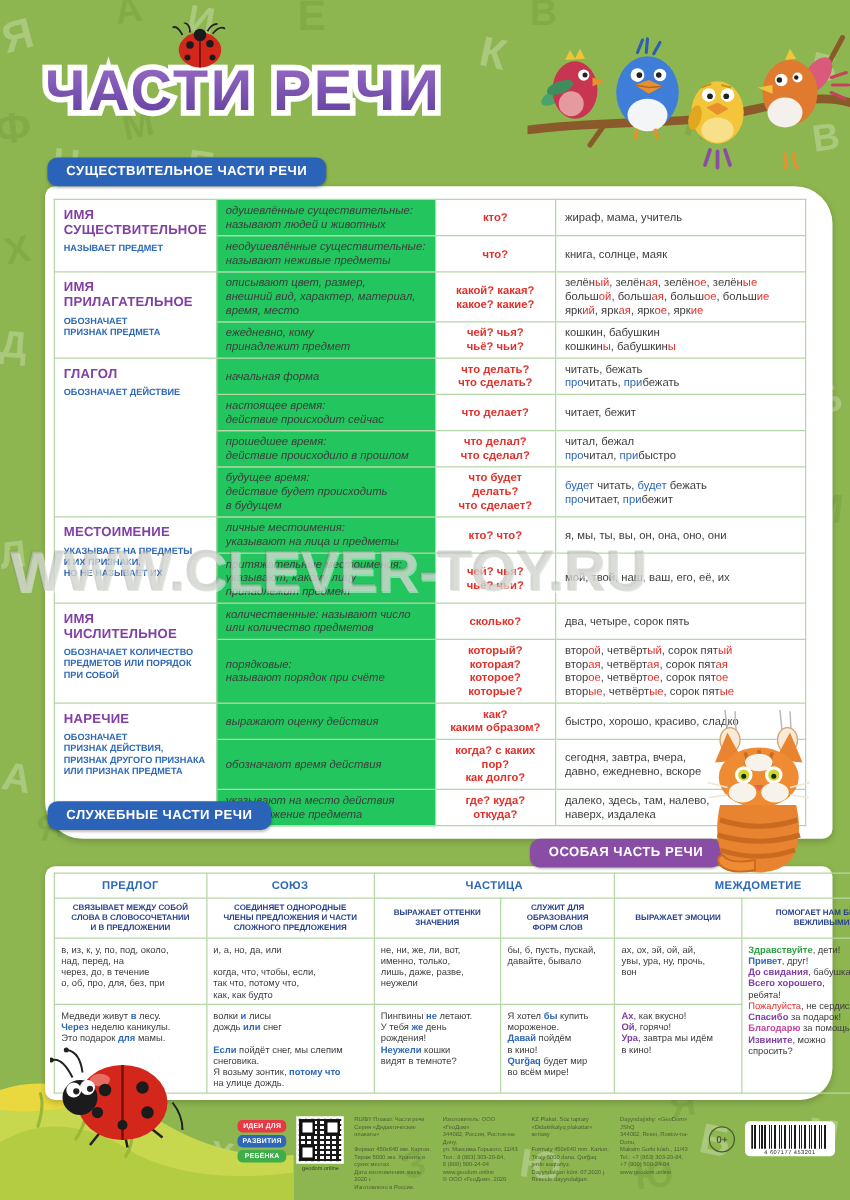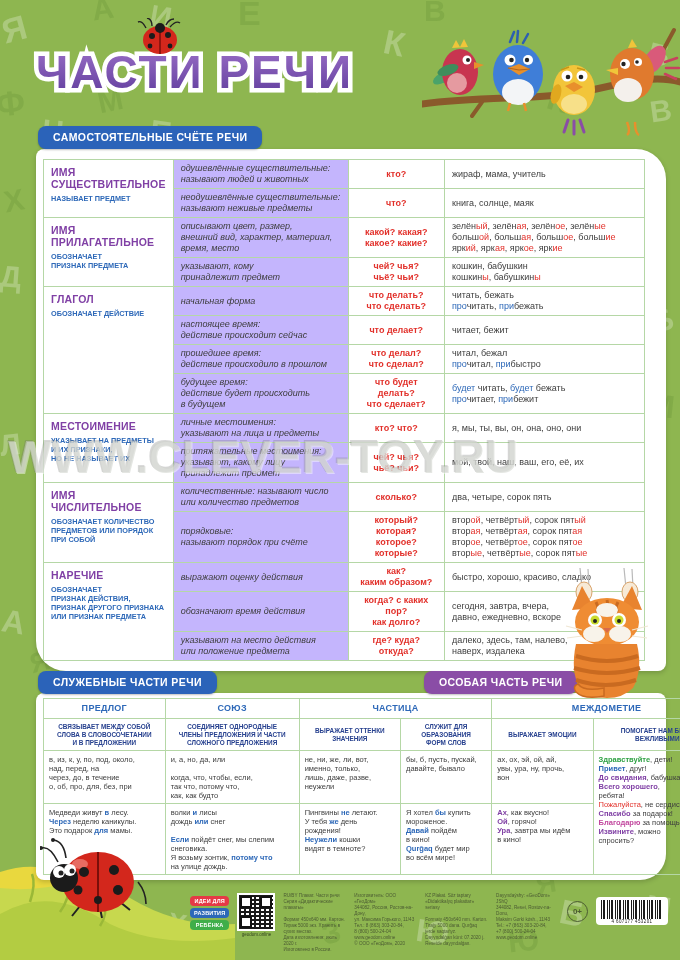--- a/index.html
+++ b/index.html
@@ -20,36 +20,36 @@
 
   #birds{position:absolute;right:0px;top:2px;z-index:4}
 
   
   .pill{position:absolute;z-index:4;color:#fff;font-weight:bold;font-size:10.5px;
         letter-spacing:.4px;padding:5px 15px 6px;border-radius:8px;
         box-shadow:0 1px 2px rgba(0,0,0,.25);white-space:nowrap}
   .pill.blue{background:#2b63b9}
   .pill.purple{background:#8a4da6}
   #pill-main{left:38px;top:126px}
-  #pill-serv{left:38px;top:671px}
+  #pill-serv{left:38px;top:641px}
   #pill-special{left:424px;top:671px}
 
   .card{position:absolute;background:#fff;z-index:3;box-shadow:0 2px 5px rgba(0,0,0,.18)}
   #main-card{left:36px;top:149px;width:616px;padding:10px 7px;border-radius:8px 30px 8px 30px}
   #bottom-card{left:36px;top:693px;width:616px;padding:5px 7px;border-radius:8px 8px 26px 8px}
 
   table{border-collapse:collapse}
   .tbl{width:602px}
   .tbl td{border:1px solid #b5d7a6;padding:3px 7px;font-size:9px;line-height:11px;
           color:#3d3d3d;vertical-align:middle}
   .pre{white-space:pre-line}
   td.term{vertical-align:top;padding-top:6px}
   .tname{color:#8040a5;font-weight:bold;font-size:10.5px;line-height:12px;letter-spacing:.2px}
   .trole{color:#2d68b8;font-weight:bold;font-size:7.3px;line-height:9px;margin-top:4px}
-  td.desc{background:#c4b5fd;font-style:italic}
+  td.desc{background:#22c55e;font-style:italic}
   td.q{color:#e2302a;font-weight:bold;text-align:center}
   .c-k{color:#3d3d3d}.c-r{color:#e2302a}.c-b{color:#2d68b8}
   .c-bb{color:#2d68b8;font-weight:bold}.c-pb{color:#8040a5;font-weight:bold}
   .c-gb{color:#2fa044;font-weight:bold}.c-rb{color:#e2302a;font-weight:normal}
   .c-mb{color:#c2479e;font-weight:bold}
 
   .btbl{width:679px}
   .btbl td,.btbl th{border:1px solid #b5d7a6;font-size:7.5px;line-height:9px;
         padding:3.5px 5px;color:#3d3d3d;vertical-align:top}
   th.bhead{color:#2d68b8;font-weight:bold;font-size:9px;text-align:center;
@@ -198,21 +198,21 @@
     <circle cx="203" cy="62" r="5" fill="#fff"></circle>
       <circle cx="201.5" cy="62" r="2.2" fill="#222"></circle>
     <circle cx="216" cy="60" r="4" fill="#fff"></circle>
       <circle cx="215" cy="60" r="1.8" fill="#222"></circle>
     <path d="M196 66 l-12 2 12 5 z" fill="#f0c53a"></path>
     <path d="M243 60 l12 -4 M244 66 l13 0 M243 72 l11 5" stroke="#c8415f" stroke-width="2.5" stroke-linecap="round"></path>
     <path d="M205 120 q4 10 0 13 M213 120 q0 11 4 13" stroke="#e8902c" stroke-width="2.5" fill="none"></path>
   </g>
 </svg>
 
-<div class="pill blue" id="pill-main">САМОСТОЯТЕЛЬНЫЕ СЧЁТЕ РЕЧИ</div>
+<div class="pill blue" id="pill-main">СУЩЕСТВИТЕЛЬНОЕ ЧАСТИ РЕЧИ</div>
 
 <div class="card" id="main-card">
   <table class="tbl">
     <colgroup>
         <col style="width:127px">
         <col style="width:176px">
         <col style="width:97px">
         <col style="width:202px">
       </colgroup>
     <tbody>
@@ -241,21 +241,21 @@
 ПРИЗНАК ПРЕДМЕТА</div>
       </td>
       <td class="desc pre">описывают цвет, размер,
 внешний вид, характер, материал,
 время, место</td>
       <td class="q pre">какой? какая?
 какое? какие?</td>
       <td class="ex"><span class="c-k">зелён</span><span class="c-r">ый</span><span class="c-k">, зелён</span><span class="c-r">ая</span><span class="c-k">, зелён</span><span class="c-r">ое</span><span class="c-k">, зелён</span><span class="c-r">ые</span><br><span class="c-k">больш</span><span class="c-r">ой</span><span class="c-k">, больш</span><span class="c-r">ая</span><span class="c-k">, больш</span><span class="c-r">ое</span><span class="c-k">, больш</span><span class="c-r">ие</span><br><span class="c-k">ярк</span><span class="c-r">ий</span><span class="c-k">, ярк</span><span class="c-r">ая</span><span class="c-k">, ярк</span><span class="c-r">ое</span><span class="c-k">, ярк</span><span class="c-r">ие</span></td>
     </tr>
     <tr>
-      <td class="desc pre">указывают, кому
+      <td class="desc pre">ежедневно, кому
 принадлежит предмет</td>
       <td class="q pre">чей? чья?
 чьё? чьи?</td>
       <td class="ex"><span class="c-k">кошкин, бабушкин</span><br><span class="c-k">кошкин</span><span class="c-r">ы</span><span class="c-k">, бабушкин</span><span class="c-r">ы</span></td>
     </tr>
     <tr>
       <td class="term" rowspan="4">
         <div class="tname pre">ГЛАГОЛ</div>
         <div class="trole pre">ОБОЗНАЧАЕТ ДЕЙСТВИЕ</div>
       </td>

